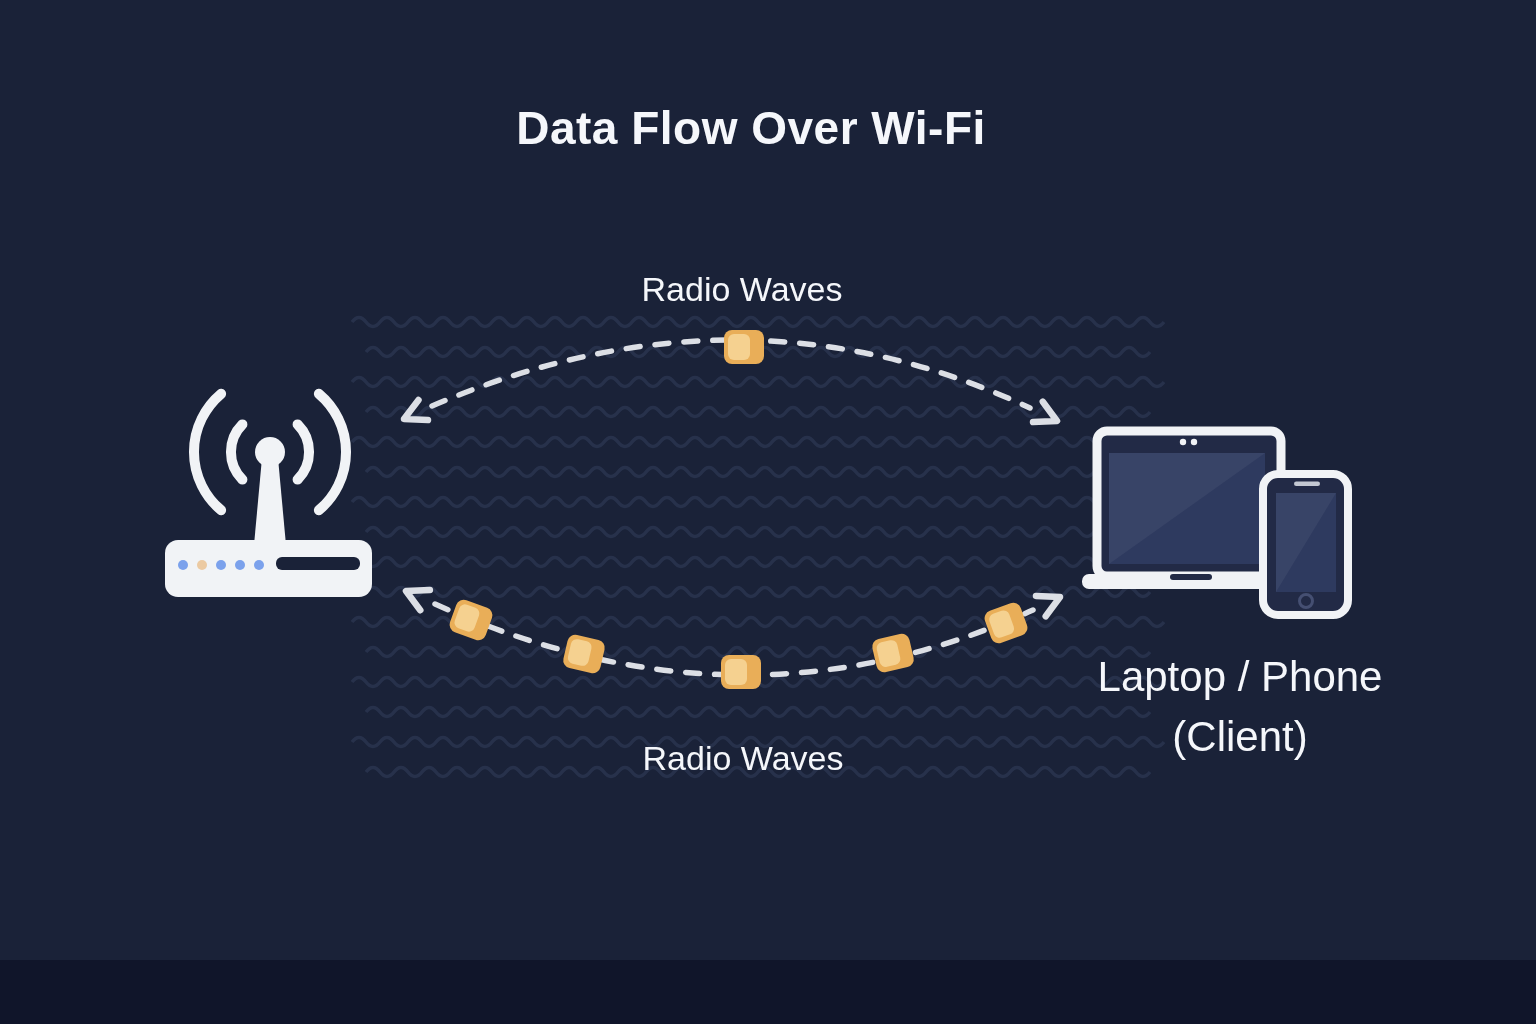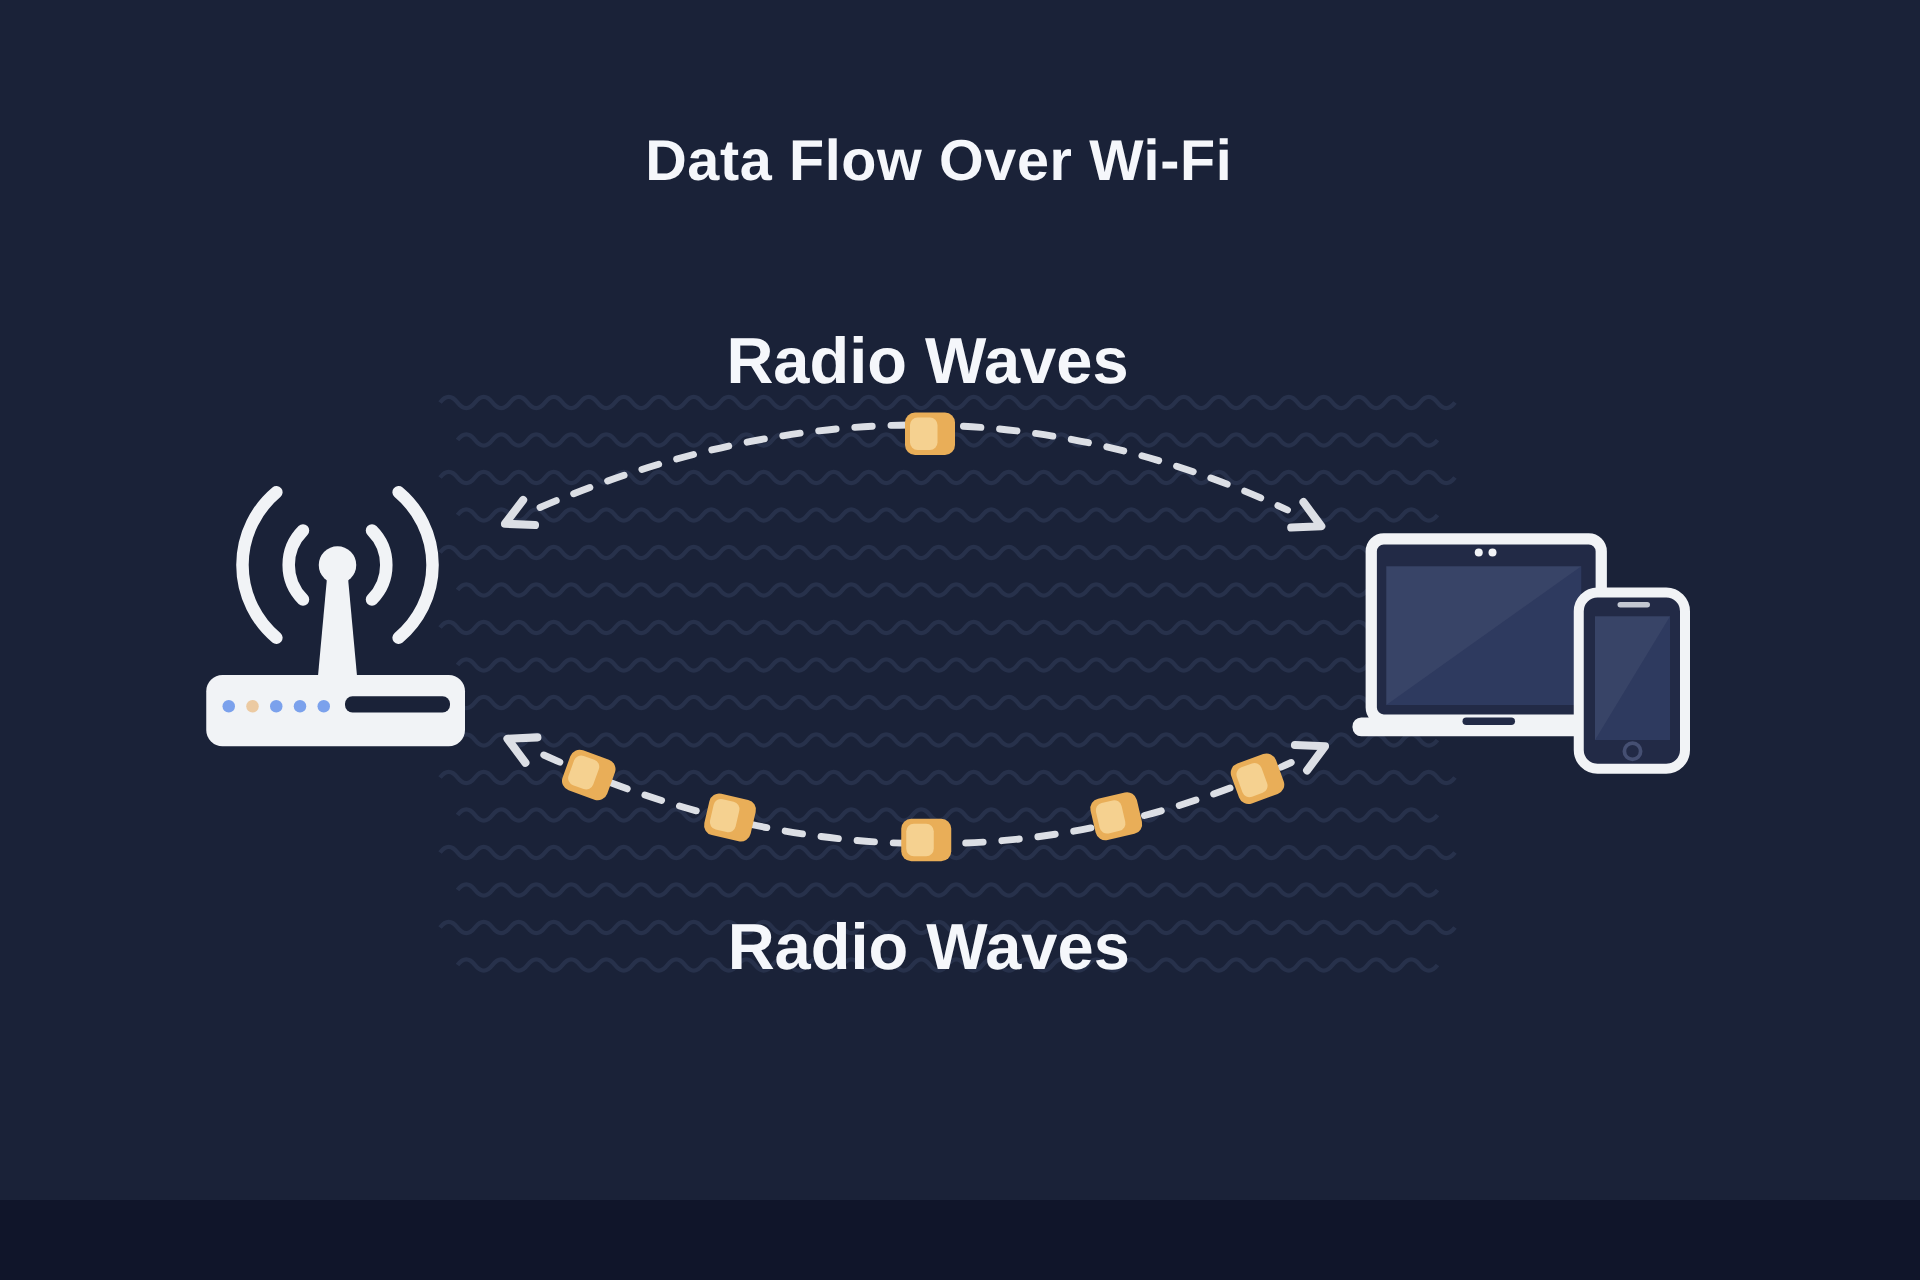--- a/index.html
+++ b/index.html
@@ -9,21 +9,21 @@
   }
   html,body{margin:0;padding:0;background:#10152a;}
   .canvas{
     position:relative;width:1536px;height:960px;margin:0 auto;overflow:hidden;
     background:var(--c-background);
     font-family:"Liberation Sans","DejaVu Sans",sans-serif;color:var(--c-text);
   }
   .canvas svg{position:absolute;left:0;top:0;}
   .label{position:absolute;transform:translateX(-50%);text-align:center;white-space:nowrap;}
   .title{top:102px;left:751px;font-size:46px;font-weight:700;line-height:52px;letter-spacing:.5px;}
-  .link-label{font-size:52px;font-weight:700;line-height:40px;}
+  .link-label{font-size:34px;font-weight:400;line-height:40px;}
   .top-link{top:269px;left:742px;}
   .bottom-link{top:738px;left:743px;}
   .node-label{font-size:42px;font-weight:400;line-height:60px;}
   .router-label{top:647px;left:277px;}
   .client-label{top:647px;left:1240px;}
 
   
   .wave-row{fill:none;stroke:var(--c-wave);stroke-width:3.5;opacity:.13;}
   .dash-line{fill:none;stroke:var(--c-dash);stroke-width:5.5;stroke-dasharray:14 15;stroke-linecap:round;}
   .arrowhead{fill:none;stroke:var(--c-dash);stroke-width:6.5;stroke-linecap:round;stroke-linejoin:round;}
@@ -143,14 +143,16 @@
     </g>
   </svg>
 
   <div class="label title">Data Flow Over Wi-Fi</div>
 
   <div class="label link-label top-link">Radio Waves</div>
   <div class="label link-label bottom-link">Radio Waves</div>
 
 
   <div class="label node-label client-label">
+    <div>Laptop / Phone</div>
+    <div>(Client)</div>
   </div>
 </div>
 
 </body></html>

